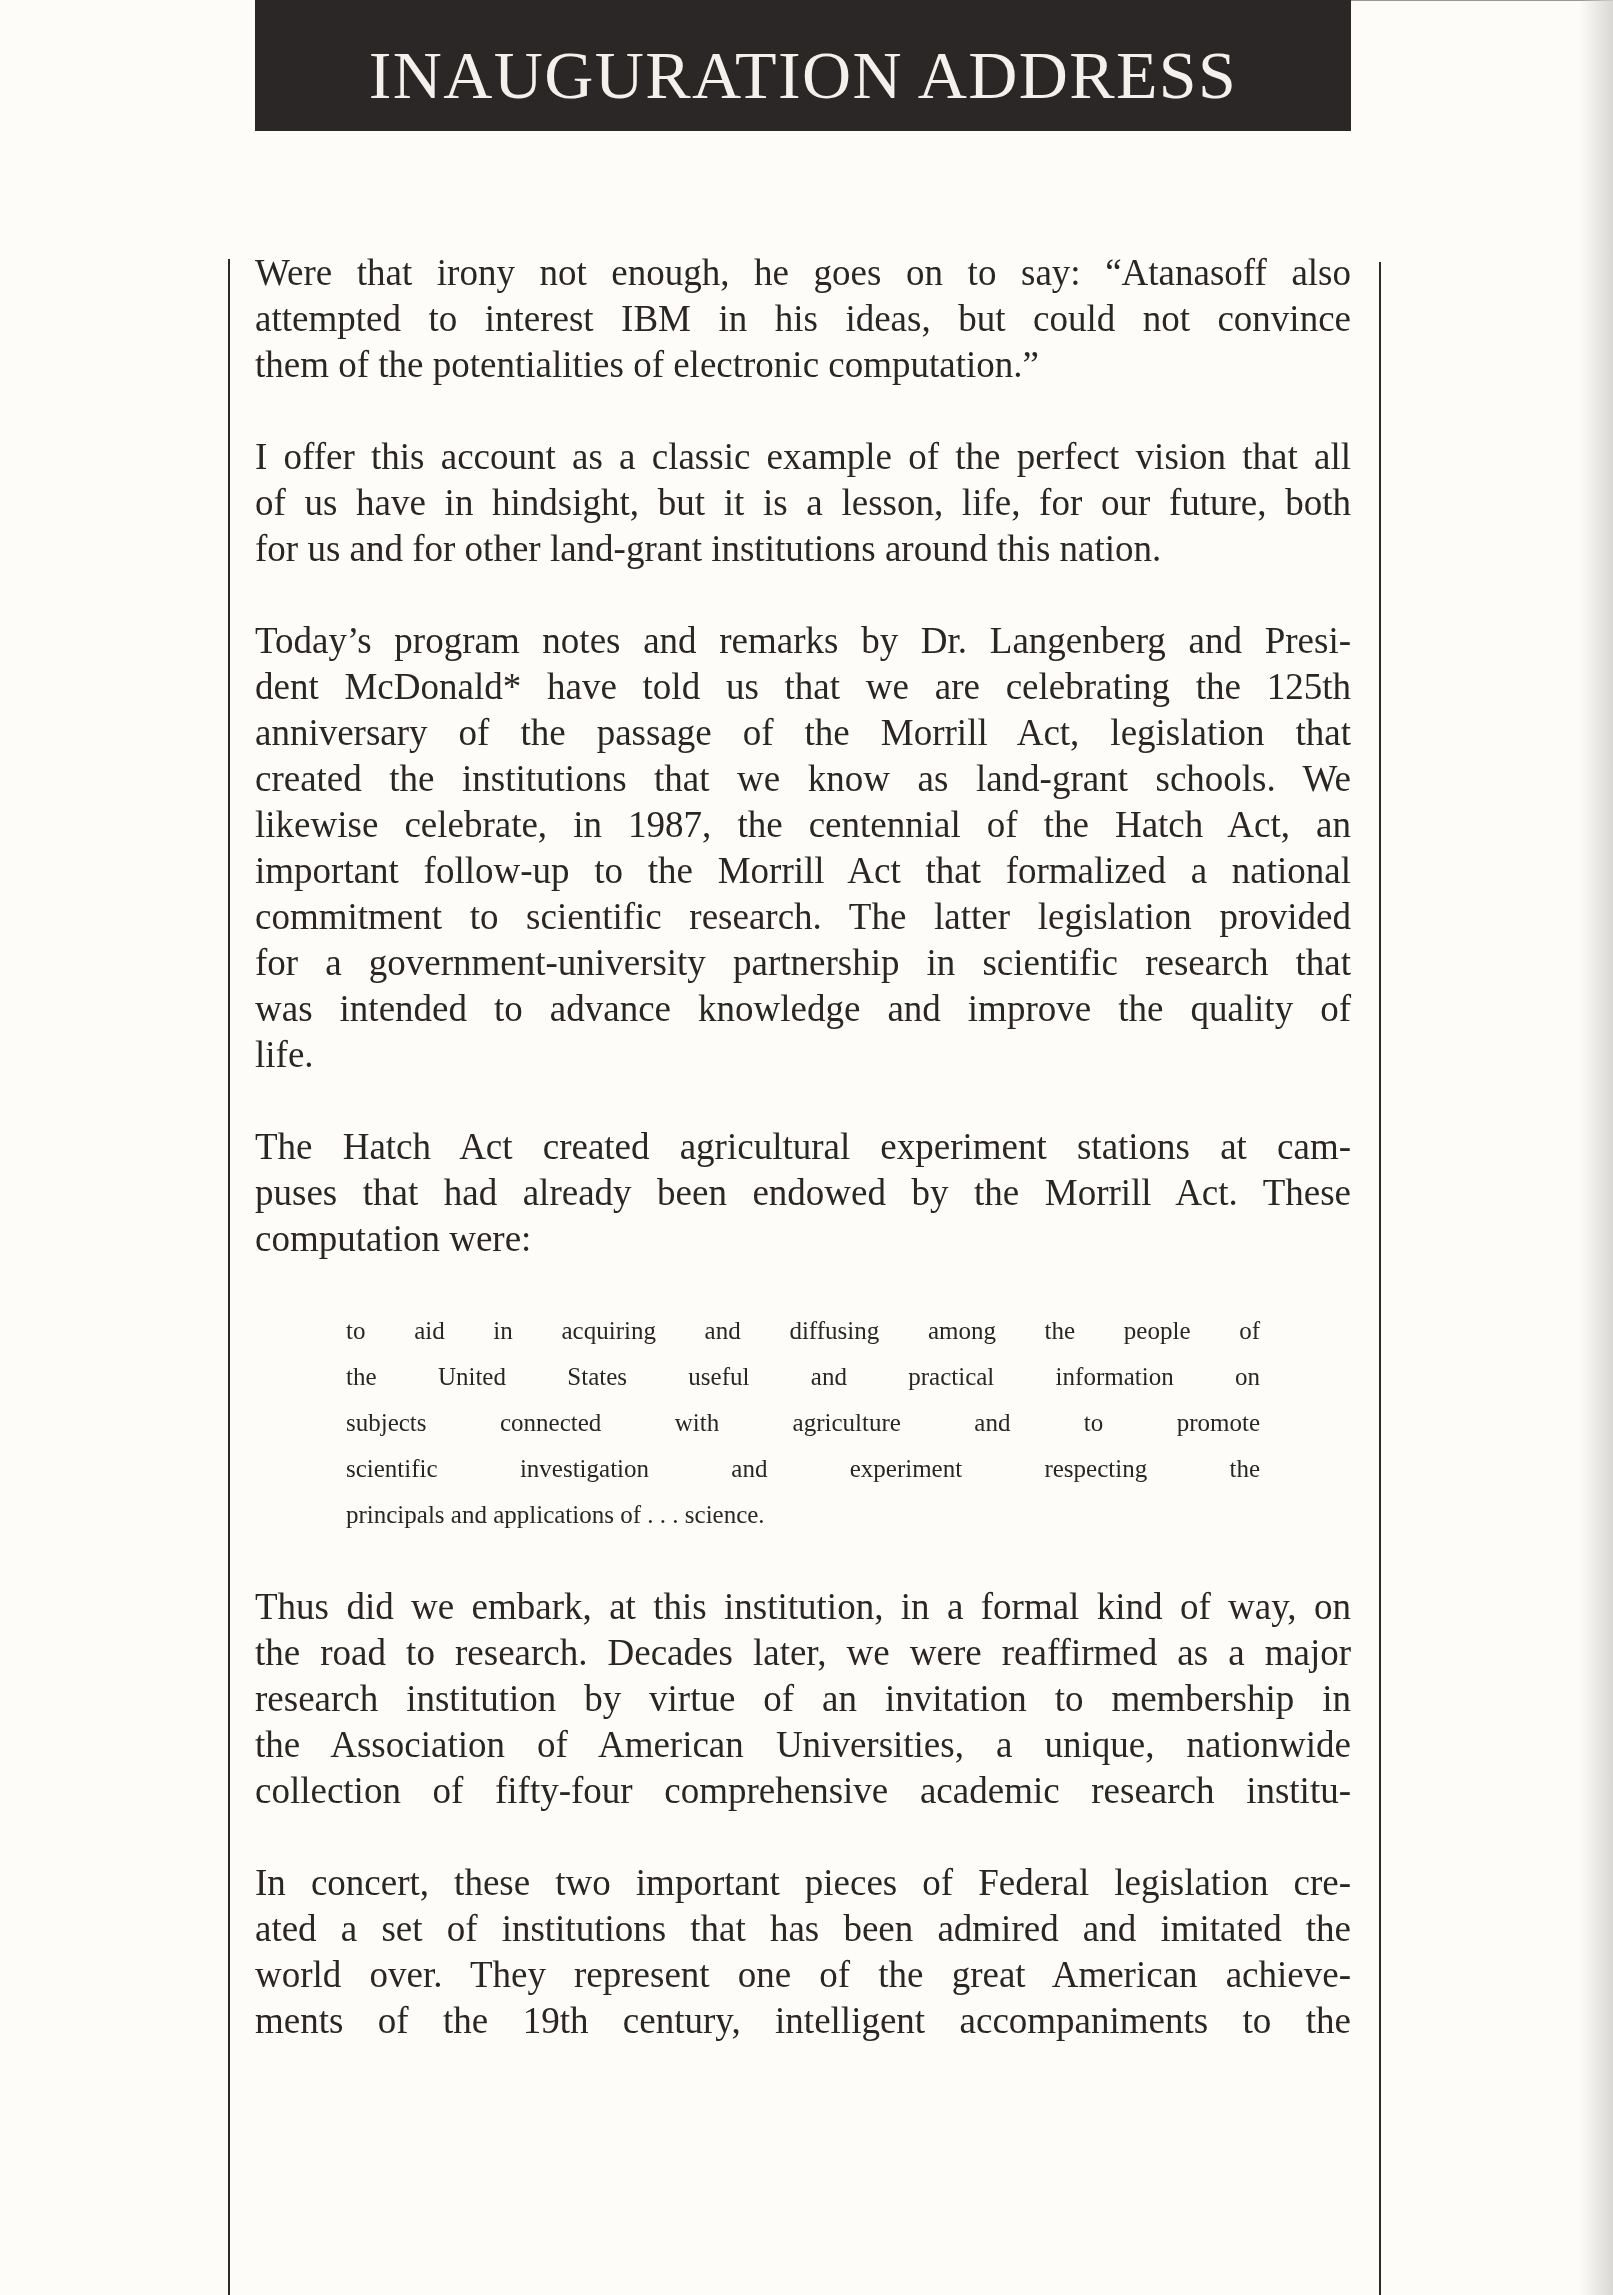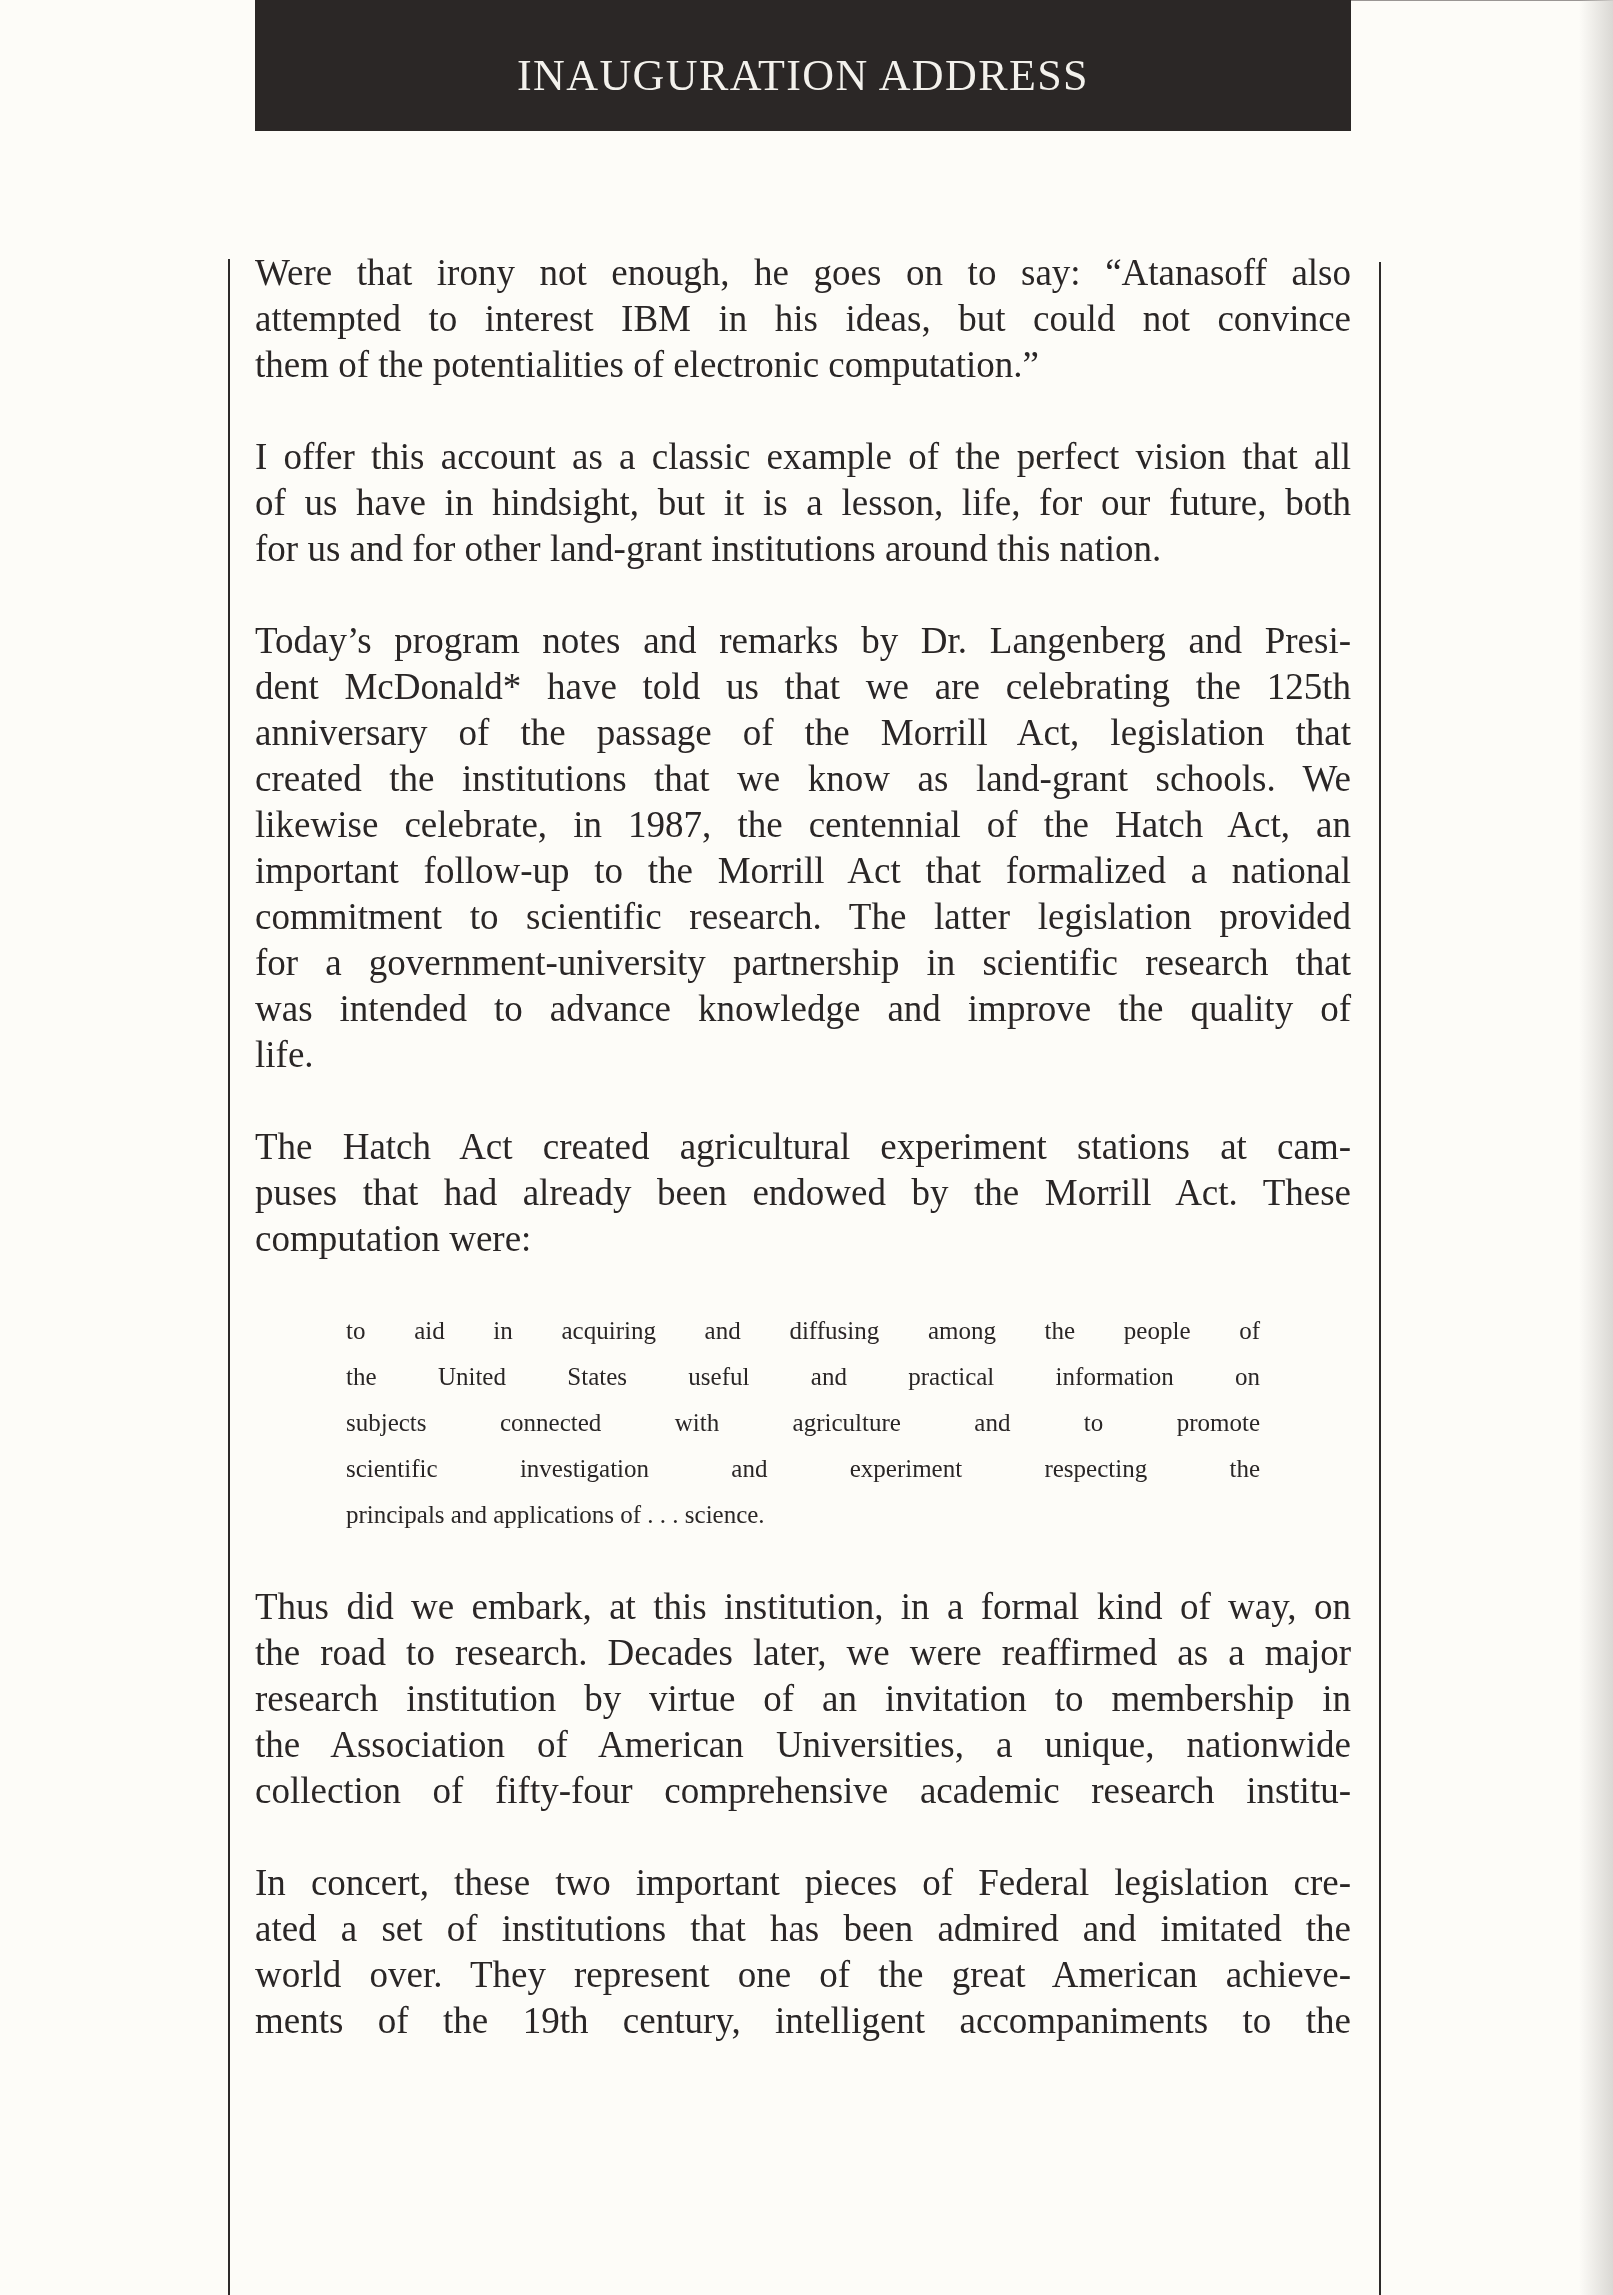--- a/index.html
+++ b/index.html
@@ -12,21 +12,21 @@
   .top-edge { position: absolute; left: 1351px; top: 0; width: 262px; height: 1.4px; background: #9a9694; }
   .right-shade { position: absolute; left: 1579px; top: 0; width: 34px; height: 2478px;
     background: linear-gradient(to right, rgba(253,252,248,0) 0%, rgba(214,212,208,0.9) 100%); }
   .header-box {
     position: absolute; left: 255px; top: 0; width: 1096px; height: 131px;
     background: #2b2726;
   }
   .header-title {
     position: absolute; left: 0; right: 0; top: 48px;
     text-align: center; color: #f3f1ec;
-    font-size: 44px; line-height: 55px; letter-spacing: 1.4px;
+    font-size: 68px; line-height: 55px; letter-spacing: 1.4px;
     white-space: nowrap;
   }
   .rule { position: absolute; width: 2.3px; background: #2d2a2a; }
   .rule-left { left: 228px; top: 259px; height: 2108px; }
   .rule-right { left: 1379px; top: 262px; height: 2102px; }
 
   .body-text {
     position: absolute; left: 255px; top: 250px; width: 1096px;
     font-size: 37px; line-height: 46px;
   }

